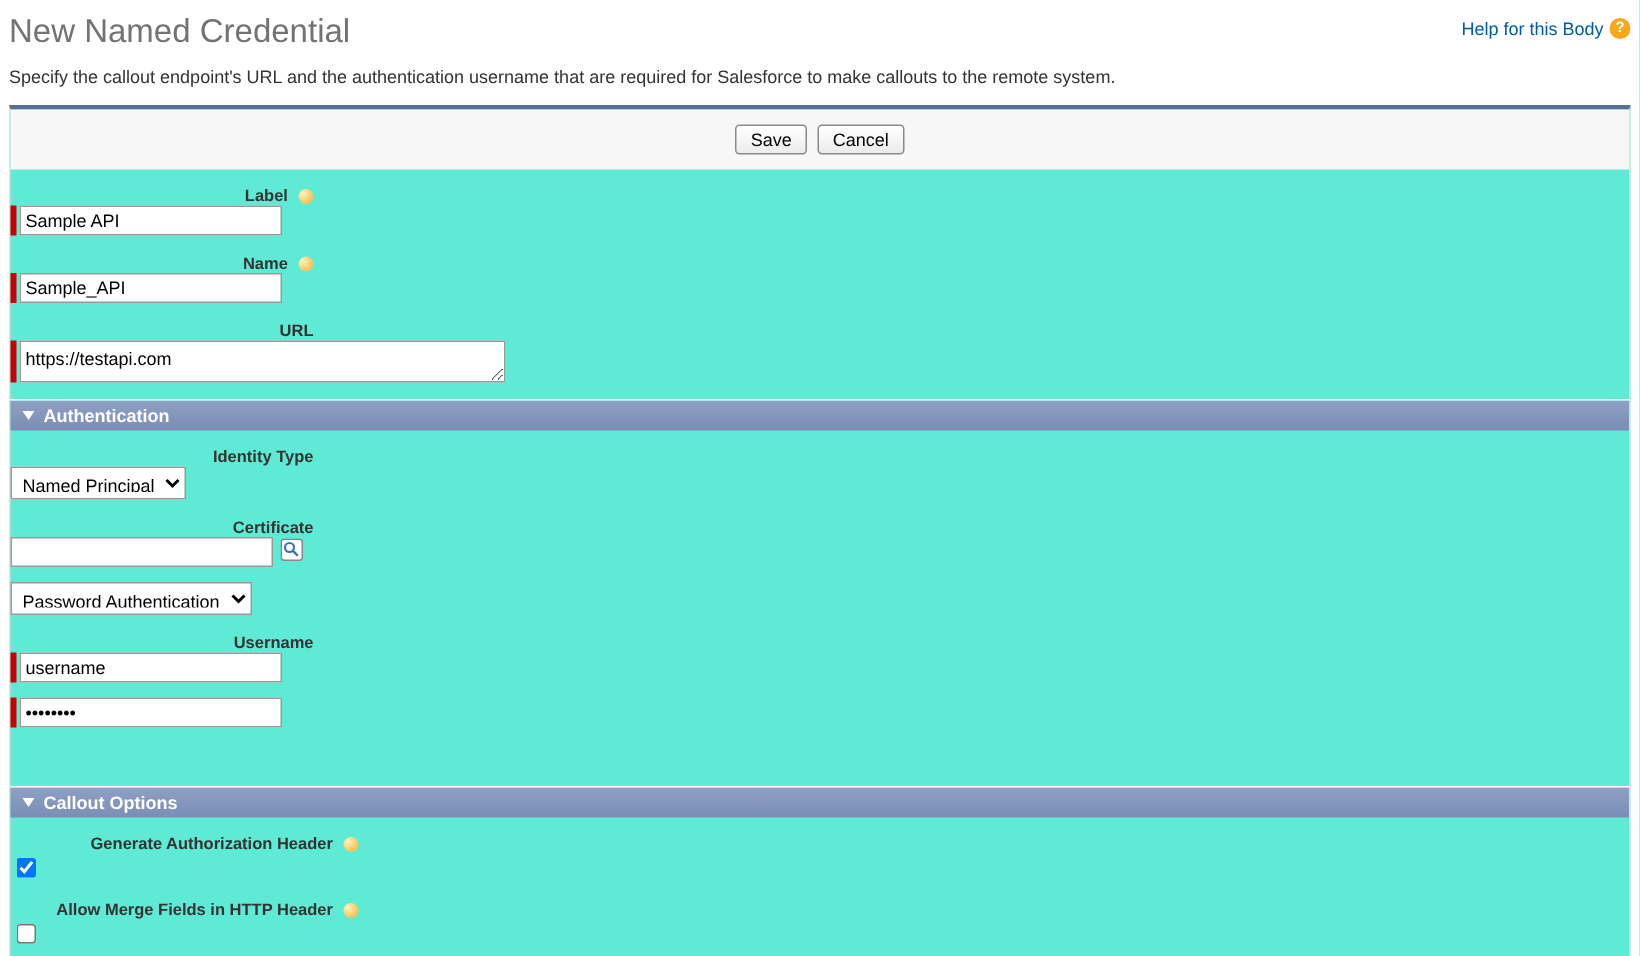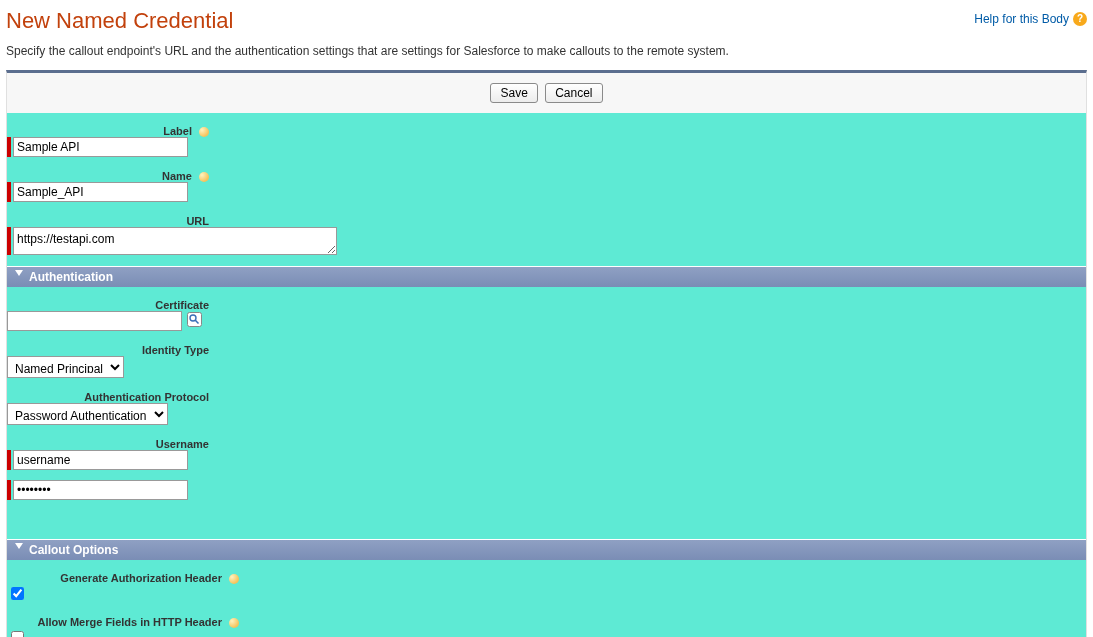--- a/index.html
+++ b/index.html
@@ -13,21 +13,21 @@
     width: 1093px;
   }
   .header-row {
     display: flex;
     justify-content: space-between;
     align-items: flex-start;
   }
   h1.page-title {
     font-size: 22px;
     font-weight: normal;
-    color: #c2410c;
+    color: #737373;
     margin: 2px 0 10px 0;
   }
   .help-link {
     color: #015BA7;
     font-size: 12px;
     text-decoration: none;
     display: inline-flex;
     align-items: center;
     gap: 4px;
     margin-top: 6px;
@@ -128,21 +128,21 @@
     justify-content: center;
   }
   .section-header {
     background: #91a0c1;
     background: linear-gradient(#8fa0c3,#7a8db5);
     color: #fff;
     font-size: 12px;
     font-weight: bold;
     padding: 3px 8px;
     display: flex;
-    align-items: flex-start;
+    align-items: center;
     gap: 6px;
     border-top: 1px solid #fff;
   }
   .tri {
     width: 0; height: 0;
     border-left: 4px solid transparent;
     border-right: 4px solid transparent;
     border-top: 6px solid #fff;
   }
   .spacer-row { height: 28px; }
@@ -151,21 +151,21 @@
 <body>
 
 <div class="header-row">
   <h1 class="page-title">New Named Credential</h1>
   <a class="help-link">
     <span>Help for this Body</span>
     <span class="help-icon">?</span>
   </a>
 </div>
 
-<div class="desc">Specify the callout endpoint's URL and the authentication settings that are settings for Salesforce to make callouts to the remote system.</div>
+<div class="desc">Specify the callout endpoint's URL and the authentication username that are required for Salesforce to make callouts to the remote system.</div>
 
 <div class="panel">
 
   <div class="btn-bar">
     <button class="std">Save</button>
     <button class="std">Cancel</button>
   </div>
 
   <div class="form-area">
 
@@ -200,46 +200,45 @@
     </div>
 
   </div>
 
   <div class="section-header">
     <div class="tri"></div>
     <span>Authentication</span>
   </div>
 
   <div class="form-area">
+
+    <div class="form-row">
+      <div class="label-col">Identity Type</div>
+      <div class="field-col">
+        <select>
+          <option>Named Principal</option>
+        </select>
+      </div>
+    </div>
 
     <div class="form-row">
       <div class="label-col">Certificate</div>
       <div class="field-col">
         <input type="text" value="" style="">
         <span class="lookup-icon">
           <svg width="15" height="15" viewBox="0 0 15 15">
             <rect x="0.5" y="0.5" width="14" height="14" rx="2" fill="#fefefe" stroke="#888"></rect>
             <circle cx="6" cy="6" r="3" fill="none" stroke="#3a6fb7" stroke-width="1.4"></circle>
             <line x1="8.3" y1="8.3" x2="11.5" y2="11.5" stroke="#3a6fb7" stroke-width="1.6"></line>
           </svg>
         </span>
       </div>
     </div>
 
     <div class="form-row">
-      <div class="label-col">Identity Type</div>
-      <div class="field-col">
-        <select>
-          <option>Named Principal</option>
-        </select>
-      </div>
-    </div>
-
-    <div class="form-row">
-      <div class="label-col">Authentication Protocol</div>
       <div class="field-col">
         <select>
           <option>Password Authentication</option>
         </select>
       </div>
     </div>
 
     <div class="form-row">
       <div class="label-col">Username</div>
       <div class="field-col">

